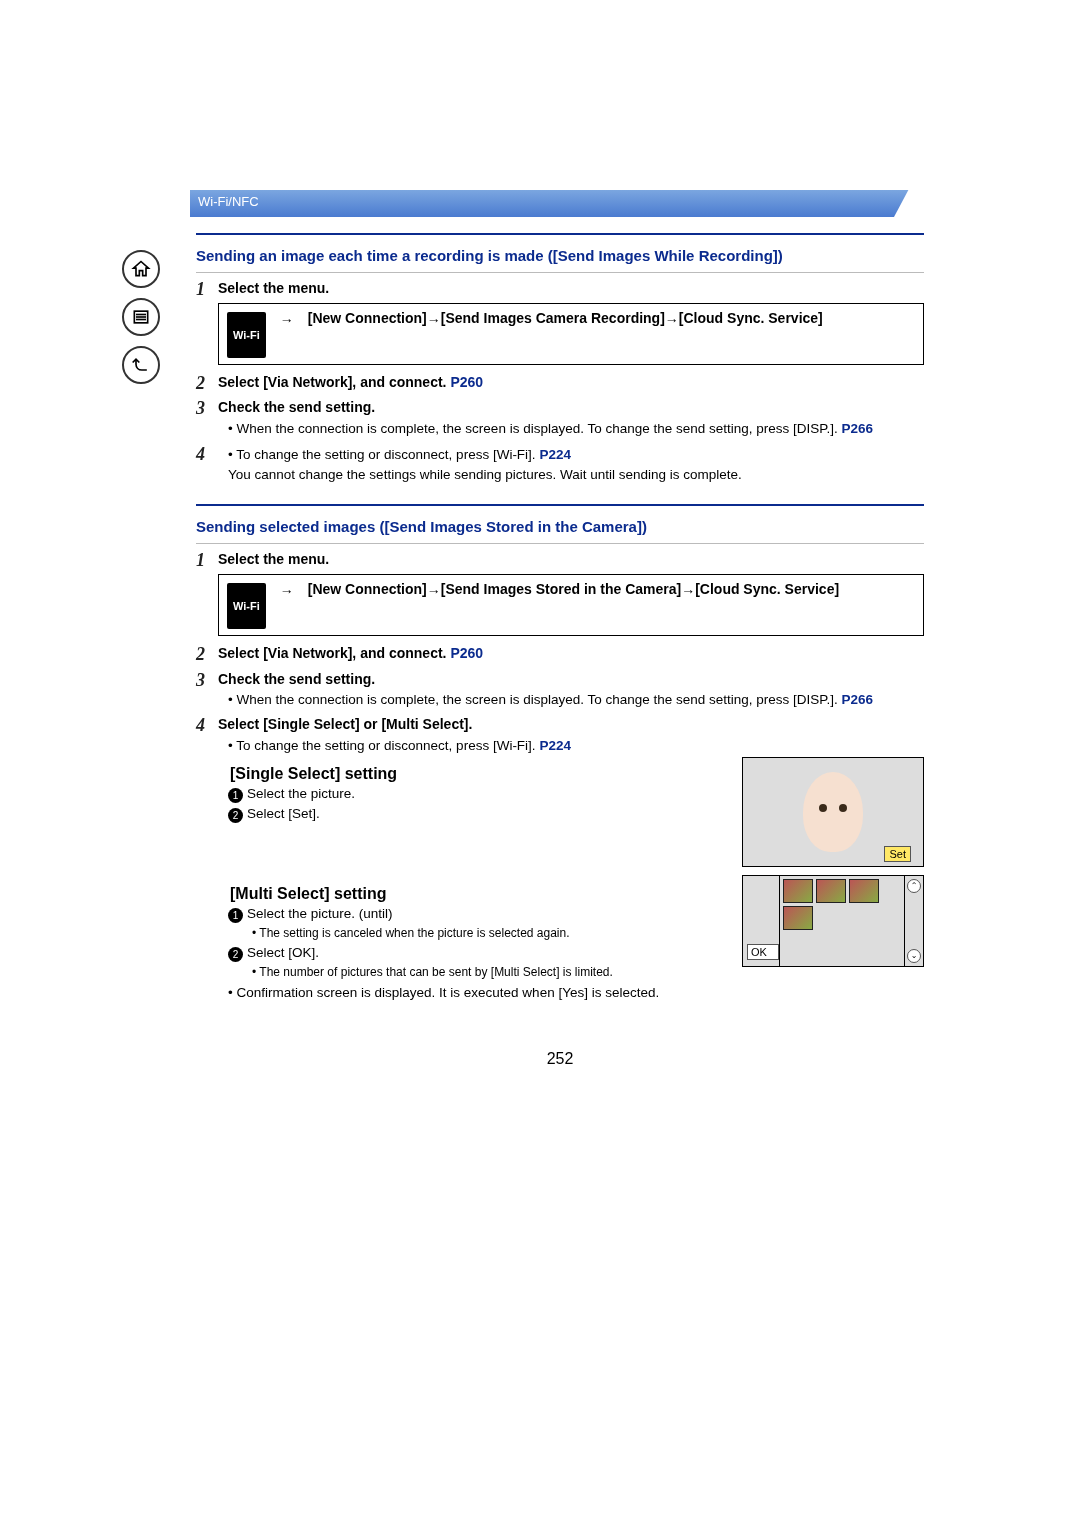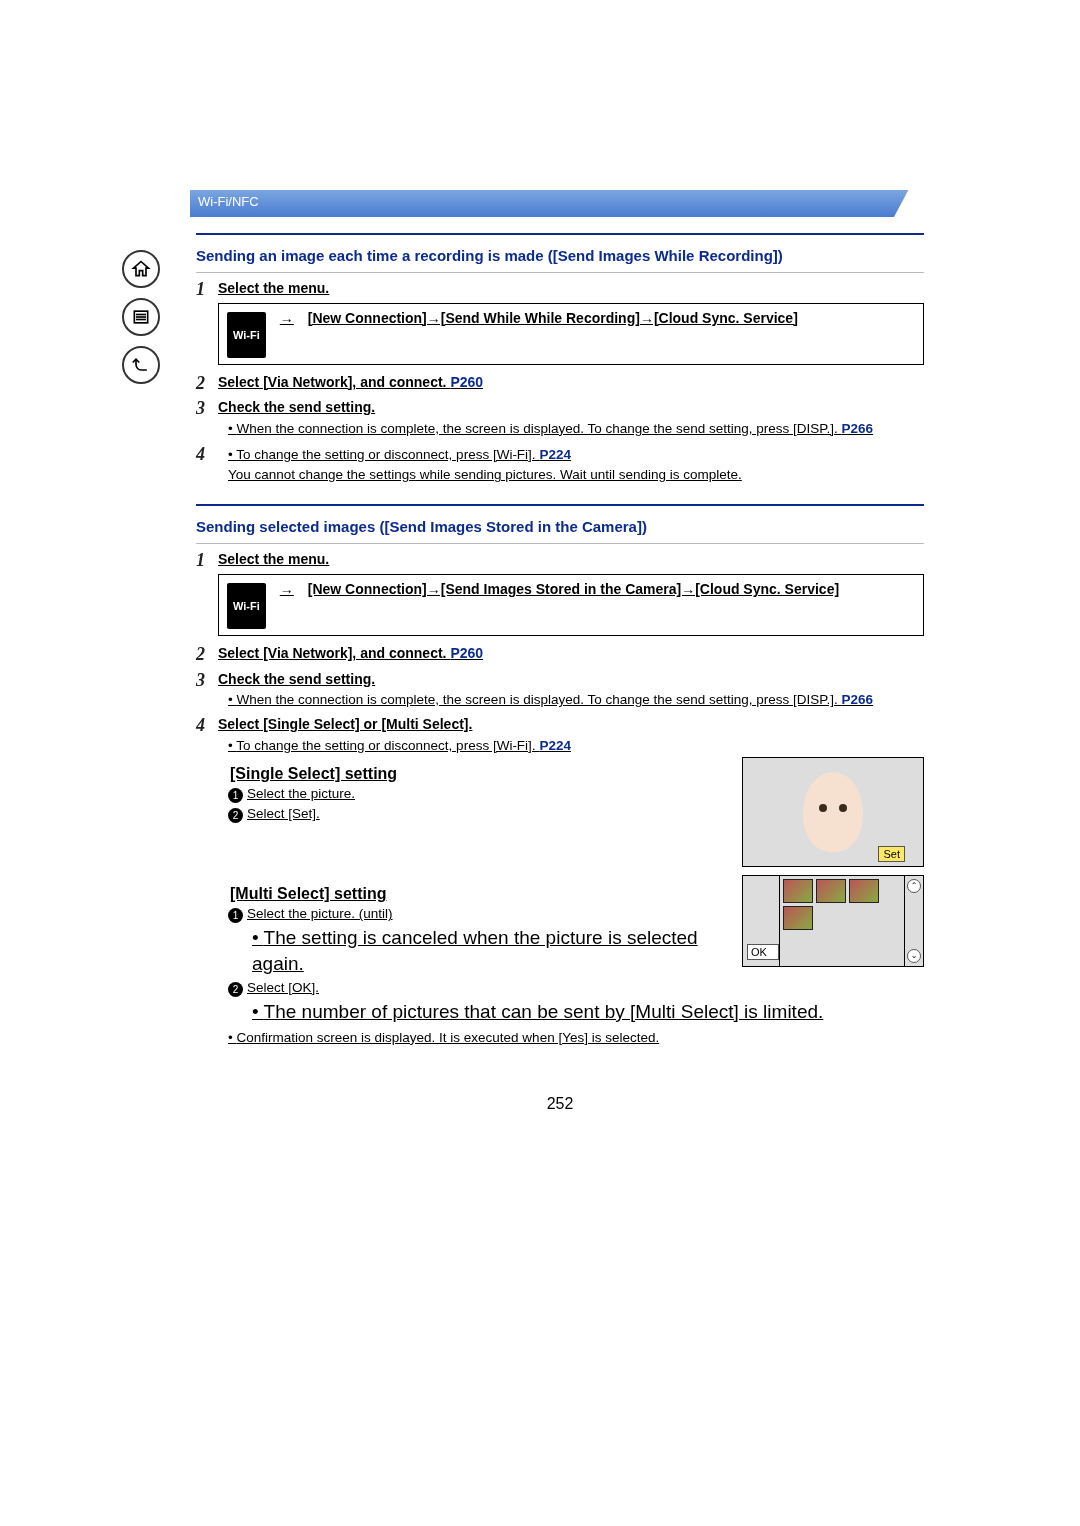--- a/index.html
+++ b/index.html
@@ -75,21 +75,21 @@
     width: 22px;
     flex: 0 0 22px;
     font-family: Georgia, serif;
     font-style: italic;
     font-weight: bold;
     font-size: 18px;
     color: #222;
     text-align: left;
     line-height: 1.2;
   }
-  .step-body { flex: 1; text-decoration: underline; }
+  .step-body { flex: 1; }
   .step-body .main { font-weight: bold; font-size: 14px; line-height: 1.4; }
   .link { color: #0b2b8e; font-weight: bold; }
   .menu-box {
     border: 1px solid #000;
     padding: 6px 8px;
     margin: 4px 0 4px 0;
     display: flex;
     align-items: flex-start;
     gap: 10px;
   }
@@ -115,21 +115,21 @@
     border-radius: 50%;
     background: #000;
     color: #fff;
     font-size: 10px;
     text-align: center;
     line-height: 15px;
     margin-right: 4px;
     vertical-align: -1px;
   }
   .substep { margin: 2px 0 2px 10px; font-size: 13.5px; line-height: 1.35; }
-  .subbul { margin: 2px 16px 2px 34px; font-size: 19px; line-height: 1.35; }
+  .subbul { margin: 2px 16px 2px 34px; font-size: 12px; line-height: 1.35; }
   .subbul::before { content: "• "; }
   .right-float {
     float: right;
     margin: 0 0 8px 10px;
     border: 1px solid #000;
     background: #ddd;
     position: relative;
   }
   .thumb-single { width: 180px; height: 108px; display:flex; align-items:center; justify-content:center; }
   .face {
@@ -138,21 +138,21 @@
     border-radius: 50% 50% 45% 45%;
     position: relative;
   }
   .face::before, .face::after {
     content: ""; position: absolute; width: 8px; height: 8px; background:#3a2a1a; border-radius:50%; top:32px;
   }
   .face::before { left: 16px; }
   .face::after { right: 16px; }
   .set-btn {
     position: absolute;
-    right: 18px; bottom: 4px;
+    right: 12px; bottom: 4px;
     background: #ffe866;
     border: 1px solid #555;
     font-size: 11px;
     padding: 1px 4px;
   }
   .thumb-multi { width: 180px; height: 90px; display:flex; }
   .thumb-left { width: 36px; border-right: 1px solid #000; display:flex; flex-direction:column; }
   .ok-btn {
     background: #fff; border: 1px solid #555; font-size: 11px; padding: 1px 3px; margin: auto 0 6px 4px;
   }
@@ -202,21 +202,21 @@
     <div class="sec-title">Sending an image each time a recording is made ([Send Images While Recording])</div>
 
     <div class="steps">
       <div class="step">
         <div class="step-num">1</div>
         <div class="step-body">
           <div class="main">Select the menu.</div>
           <div class="menu-box">
             <span class="wifi-badge">Wi-Fi</span>
             <span class="arrow">→</span>
-            <span class="menu-path">[New Connection]→[Send While While Recording]→[Cloud Sync. Service]</span>
+            <span class="menu-path">[New Connection]→[Send Images Camera Recording]→[Cloud Sync. Service]</span>
           </div>
         </div>
       </div>
 
       <div class="step">
         <div class="step-num">2</div>
         <div class="step-body">
           <div class="main">
             <span>Select [Via Network], and connect. </span><span class="link">P260</span>
           </div>

